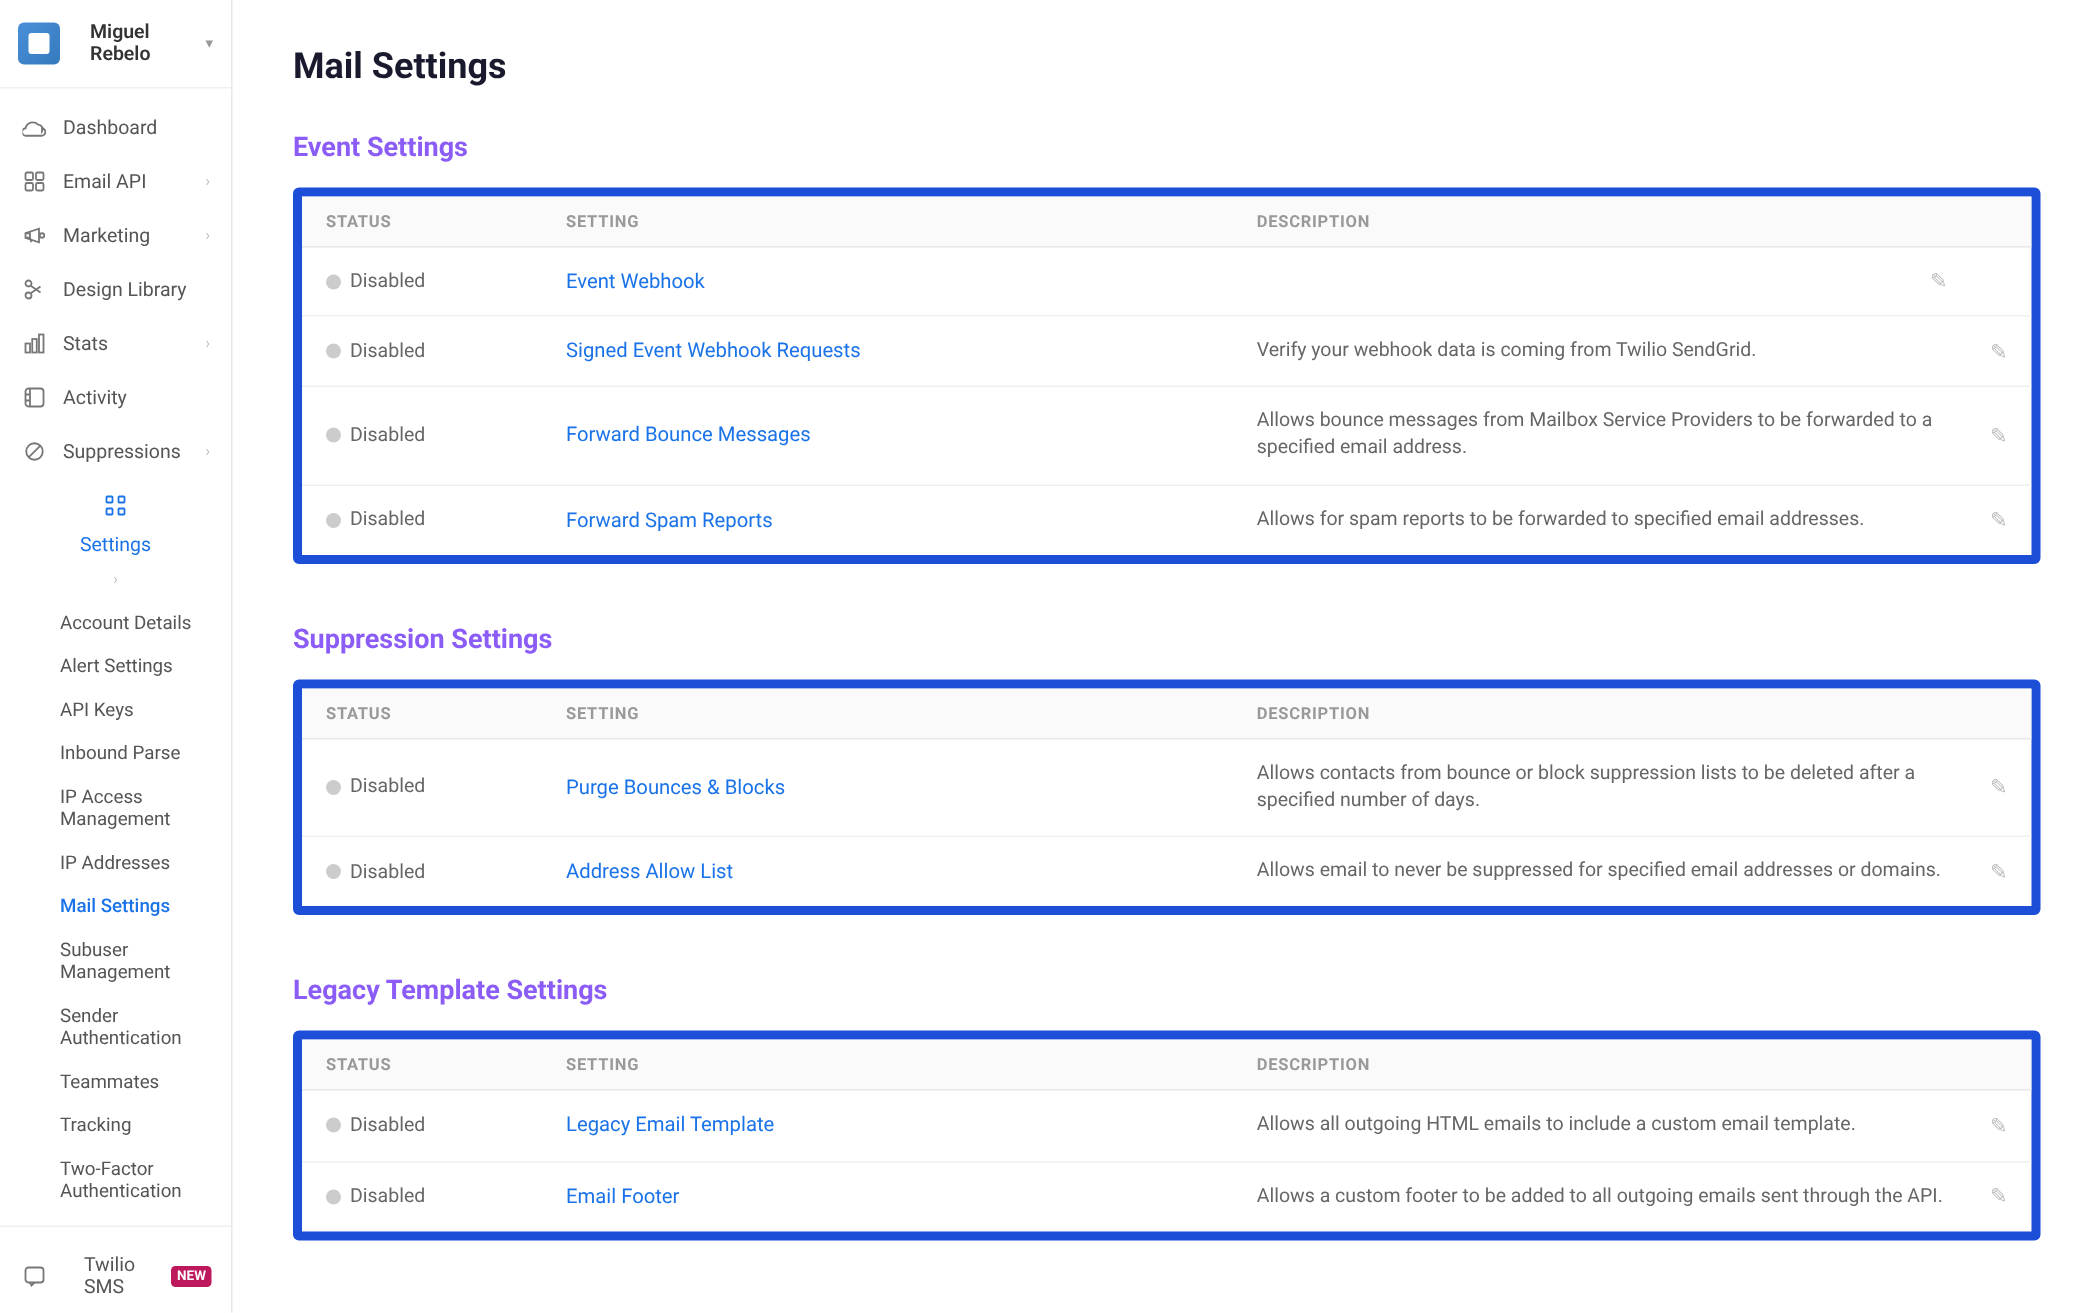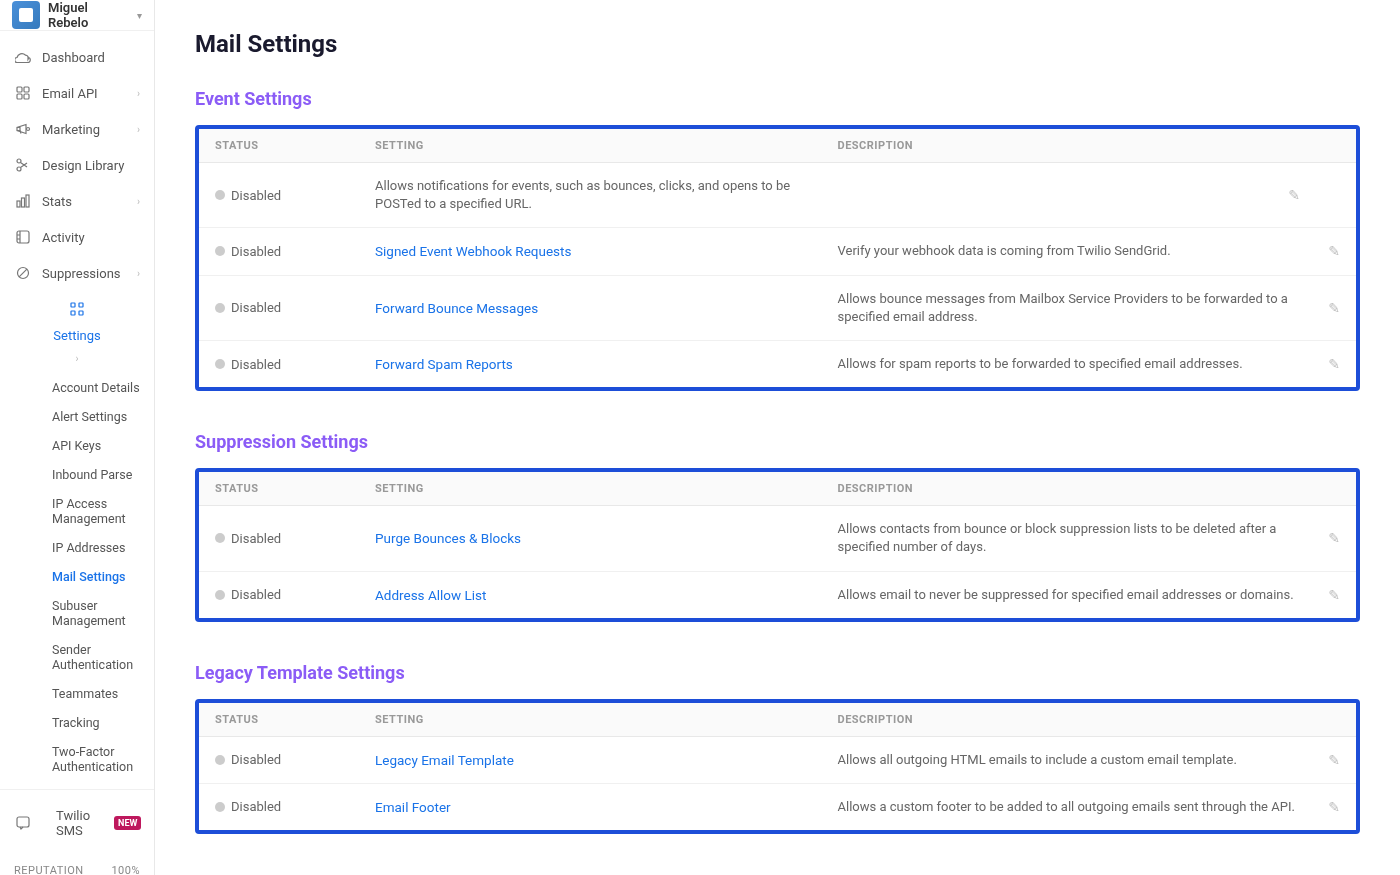--- a/index.html
+++ b/index.html
@@ -14,22 +14,22 @@
       display: flex;
       flex-direction: column;
       height: 875px;
       overflow-y: auto;
       padding-bottom: 10px;
     }
 
     .sidebar-brand {
       display: flex;
       align-items: center;
-      gap: 8px;
-      padding: 0 12px;
+      gap: 20px;
+      padding: 14px 12px;
       cursor: pointer;
       border-bottom: 1px solid #f0f0f0;
     }
     .brand-logo {
       width: 28px;
       height: 28px;
       background: linear-gradient(135deg, #4a90d9, #357abd);
       border-radius: 4px;
       display: flex;
       align-items: center;
@@ -74,21 +74,21 @@
       justify-content: center;
       color: #777;
       flex-shrink: 0;
     }
     .sidebar-item.active .sidebar-icon { color: #1a73e8; }
     .sidebar-item-label { flex: 1; }
     .sidebar-chevron { color: #bbb; font-size: 10px; }
 
     .sidebar-sub { padding: 0; }
     .sidebar-sub-item {
-      padding: 7px 14px 7px 52px;
+      padding: 7px 14px 7px 40px;
       font-size: 12.5px;
       color: #555;
       cursor: pointer;
     }
     .sidebar-sub-item.active { color: #1a73e8; font-weight: 500; }
 
     .sidebar-footer {
       padding: 10px 14px;
       border-top: 1px solid #f0f0f0;
     }
@@ -150,21 +150,21 @@
     .section { margin-bottom: 40px; }
 
     .section-title {
       font-size: 18px;
       font-weight: 700;
       color: #8b5cf6;
       margin-bottom: 16px;
     }
 
     .table-container {
-      border: 4px solid #1d4ed8;
+      border: 6px solid #1d4ed8;
       border-radius: 4px;
       overflow: hidden;
     }
 
     .table-header {
       display: grid;
       grid-template-columns: 160px 1fr 1fr 40px;
       background: #fafafa;
       border-bottom: 1px solid #e8e8e8;
       padding: 10px 16px;
@@ -381,21 +381,21 @@
         <span class="table-header-cell">SETTING</span>
         <span class="table-header-cell">DESCRIPTION</span>
         <span class="table-header-cell"></span>
       </div>
 
       <div class="table-row">
         <div class="status-cell">
           <span class="status-dot"></span>
           <span>Disabled</span>
         </div>
-        <span class="description-text">Allows notifications for events, such as bounces, clicks, and opens to be POSTed to a specified URL.</span>
+        <a class="setting-link">Event Webhook</a>
         <span class="edit-icon">✎</span>
       </div>
 
       <div class="table-row">
         <div class="status-cell">
           <span class="status-dot"></span>
           <span>Disabled</span>
         </div>
         <a class="setting-link">Signed Event Webhook Requests</a>
         <span class="description-text">Verify your webhook data is coming from Twilio SendGrid.</span>

